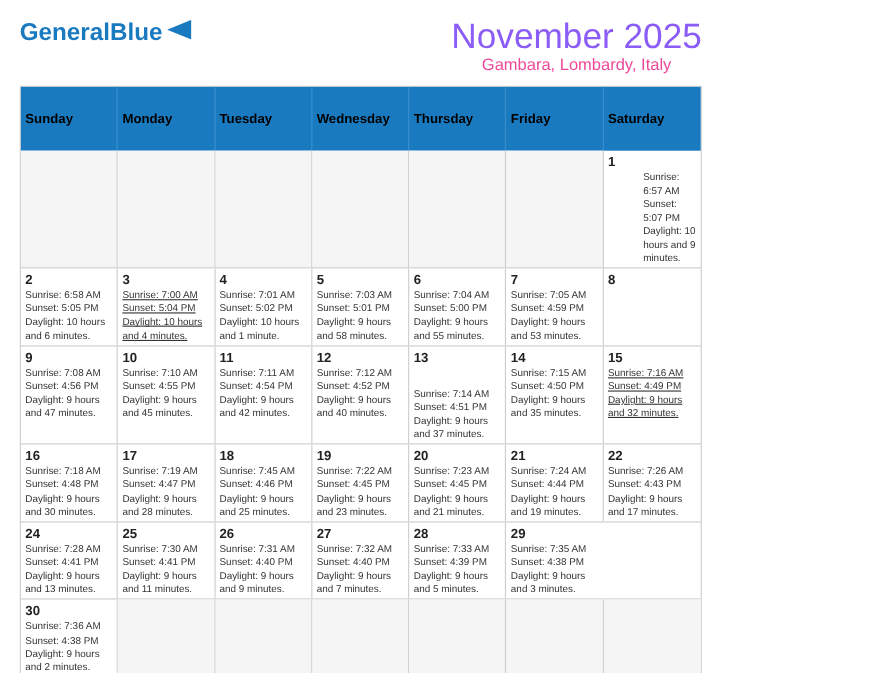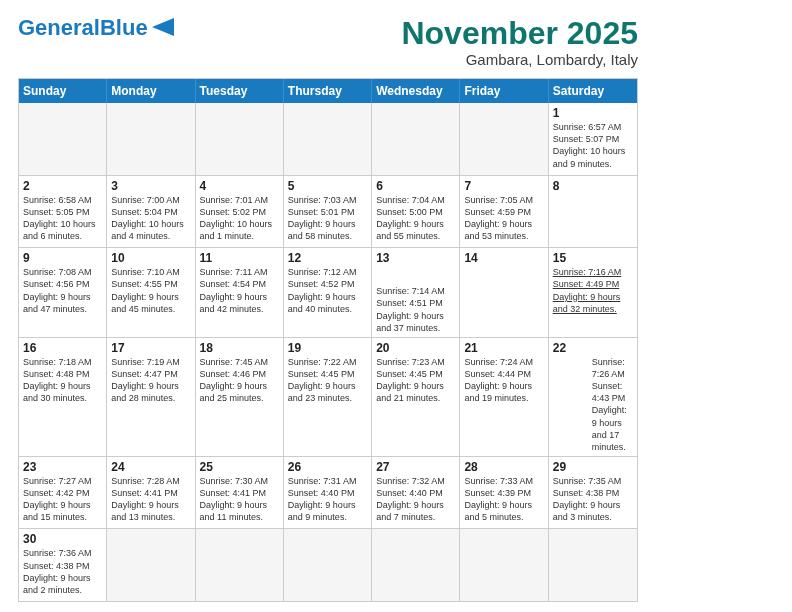--- a/index.html
+++ b/index.html
@@ -35,44 +35,45 @@
       line-height: 1;
     }
     .logo-text span {
       color: #1a7abf;
     }
     .title-block {
       text-align: right;
     }
     .month-title {
       font-size: 32px;
-      font-weight: bold;
-      color: #0f766e;
+      font-weight: normal;
+      color: #8b5cf6;
       line-height: 1.1;
     }
     .location {
       font-size: 15px;
-      color: #404040;
+      color: #ec4899;
+      text-align: center;
     }
     .calendar {
       flex: 1;
       display: flex;
       flex-direction: column;
       border: 1px solid #ccc;
     }
     .cal-header {
       display: grid;
       grid-template-columns: repeat(7, 1fr);
       background: #1a7abf;
     }
     .cal-header-cell {
-      color: #ffffff;
+      color: #000000;
       font-size: 12px;
       font-weight: bold;
-      padding: 5px 4px;
+      padding: 22px 4px;
       text-align: left;
       border-right: 1px solid #3a8fcf;
     }
     .cal-header-cell:last-child { border-right: none; }
     .cal-body {
       display: flex;
       flex-direction: column;
       flex: 1;
     }
     .cal-row {
@@ -126,50 +127,50 @@
       <div class="month-title">November 2025</div>
       <div class="location">Gambara, Lombardy, Italy</div>
     </div>
   </div>
 
   <div class="calendar">
     <div class="cal-header">
     <div class="cal-header-cell">Sunday</div>
         <div class="cal-header-cell">Monday</div>
         <div class="cal-header-cell">Tuesday</div>
+        <div class="cal-header-cell">Wednesday</div>
         <div class="cal-header-cell">Thursday</div>
-        <div class="cal-header-cell">Wednesday</div>
         <div class="cal-header-cell">Friday</div>
         <div class="cal-header-cell">Saturday</div>
       </div>
     <div class="cal-body">
     <div class="cal-row">
           <div class="cal-cell empty"></div>
           <div class="cal-cell empty"></div>
           <div class="cal-cell empty"></div>
           <div class="cal-cell empty"></div>
           <div class="cal-cell empty"></div>
           <div class="cal-cell empty"></div>
           <div class="cal-cell">
             <span class="day-num">1</span>
-            <div class="day-info" style="white-space: pre-line;">Sunrise: 6:57 AM
+            <div class="day-info" style="white-space: pre-line; margin-left: 32px;">Sunrise: 6:57 AM
 Sunset: 5:07 PM
 Daylight: 10 hours and 9 minutes.</div>
           </div>
         </div>
         <div class="cal-row">
           <div class="cal-cell">
             <span class="day-num">2</span>
             <div class="day-info" style="white-space: pre-line;">Sunrise: 6:58 AM
 Sunset: 5:05 PM
 Daylight: 10 hours and 6 minutes.</div>
           </div>
           <div class="cal-cell">
             <span class="day-num">3</span>
-            <div class="day-info" style="white-space: pre-line;">Sunrise: 7:00 AM
+            <div class="day-info" style="white-space: pre-line; text-decoration: underline;">Sunrise: 7:00 AM
 Sunset: 5:04 PM
 Daylight: 10 hours and 4 minutes.</div>
           </div>
           <div class="cal-cell">
             <span class="day-num">4</span>
             <div class="day-info" style="white-space: pre-line;">Sunrise: 7:01 AM
 Sunset: 5:02 PM
 Daylight: 10 hours and 1 minute.</div>
           </div>
           <div class="cal-cell">
@@ -220,20 +221,23 @@
 Daylight: 9 hours and 40 minutes.</div>
           </div>
           <div class="cal-cell">
             <span class="day-num">13</span>
             <div class="day-info" style="white-space: pre-line; margin-top: 20px;">Sunrise: 7:14 AM
 Sunset: 4:51 PM
 Daylight: 9 hours and 37 minutes.</div>
           </div>
           <div class="cal-cell">
             <span class="day-num">14</span>
+            <div class="day-info" style="white-space: pre-line;">Sunrise: 7:15 AM
+Sunset: 4:50 PM
+Daylight: 9 hours and 35 minutes.</div>
           </div>
           <div class="cal-cell">
             <span class="day-num">15</span>
             <div class="day-info" style="white-space: pre-line; text-decoration: underline;">Sunrise: 7:16 AM
 Sunset: 4:49 PM
 Daylight: 9 hours and 32 minutes.</div>
           </div>
         </div>
         <div class="cal-row">
           <div class="cal-cell">
@@ -267,32 +271,26 @@
 Daylight: 9 hours and 21 minutes.</div>
           </div>
           <div class="cal-cell">
             <span class="day-num">21</span>
             <div class="day-info" style="white-space: pre-line;">Sunrise: 7:24 AM
 Sunset: 4:44 PM
 Daylight: 9 hours and 19 minutes.</div>
           </div>
           <div class="cal-cell">
             <span class="day-num">22</span>
-            <div class="day-info" style="white-space: pre-line; margin-left: 39px;">Sunrise: 7:26 AM
+            <div class="day-info" style="white-space: pre-line;">Sunrise: 7:26 AM
 Sunset: 4:43 PM
 Daylight: 9 hours and 17 minutes.</div>
           </div>
         </div>
         <div class="cal-row">
-          <div class="cal-cell">
-            <span class="day-num">23</span>
-            <div class="day-info" style="white-space: pre-line;">Sunrise: 7:27 AM
-Sunset: 4:42 PM
-Daylight: 9 hours and 15 minutes.</div>
-          </div>
           <div class="cal-cell">
             <span class="day-num">24</span>
             <div class="day-info" style="white-space: pre-line;">Sunrise: 7:28 AM
 Sunset: 4:41 PM
 Daylight: 9 hours and 13 minutes.</div>
           </div>
           <div class="cal-cell">
             <span class="day-num">25</span>
             <div class="day-info" style="white-space: pre-line;">Sunrise: 7:30 AM
 Sunset: 4:41 PM

